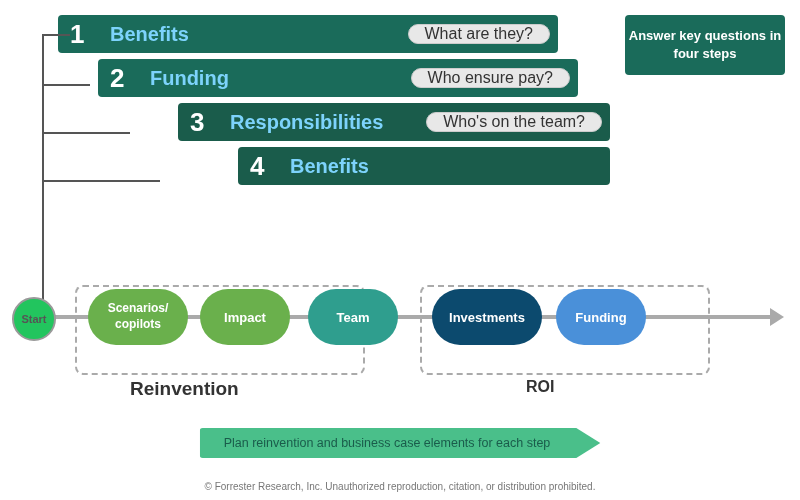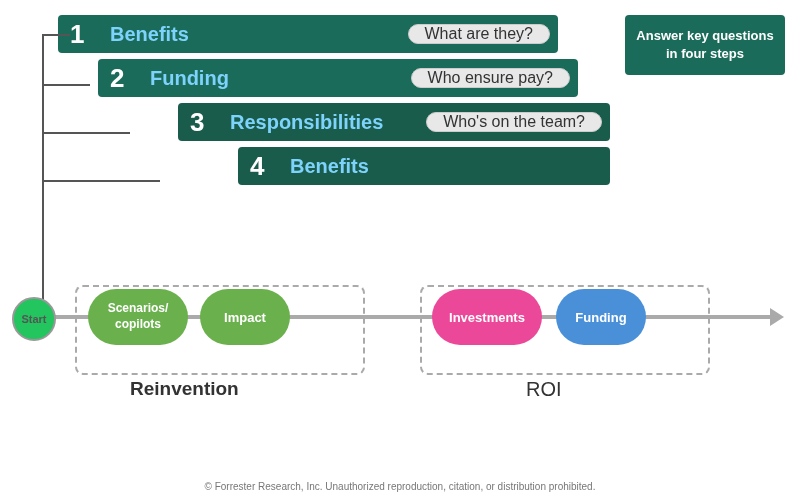--- a/index.html
+++ b/index.html
@@ -80,21 +80,21 @@
     .answer-key-box {
       position: absolute;
       top: 15px;
       right: 15px;
       width: 160px;
       background: #1a6b5a;
       color: white;
       font-size: 13px;
       font-weight: bold;
       text-align: center;
-      padding: 12px 10px;
+      padding: 12px 2px;
       border-radius: 4px;
       line-height: 1.4;
     }
 
     
     .reinvention-group {
       position: absolute;
       top: 285px;
       left: 75px;
       width: 290px;
@@ -179,29 +179,35 @@
 
   <div style="position:absolute; top:289px; left:88px; width:100px; height:56px; background:#6ab04c; border-radius:50px; display:flex; align-items:center; justify-content:center; color:white; font-size:12px; font-weight:bold; text-align:center; line-height:1.3; z-index:4;">
     <span style="white-space:pre-line;">Scenarios/
 copilots</span>
   </div>
 
   <div style="position:absolute; top:289px; left:200px; width:90px; height:56px; background:#6ab04c; border-radius:50px; display:flex; align-items:center; justify-content:center; color:white; font-size:13px; font-weight:bold; text-align:center; z-index:4;">
     <span>Impact</span>
   </div>
 
-
-  <div style="position:absolute; top:289px; left:432px; width:110px; height:56px; background:#ec4899; border-radius:50px; display:flex; align-items:center; justify-content:center; color:white; font-size:13px; font-weight:bold; text-align:center; z-index:4;">
+  <div style="position:absolute; top:289px; left:308px; width:90px; height:56px; background:#2f9e8e; border-radius:50px; display:flex; align-items:center; justify-content:center; color:white; font-size:13px; font-weight:bold; text-align:center; z-index:4;">
+    <span>Team</span>
+  </div>
+
+  <div style="position:absolute; top:289px; left:432px; width:110px; height:56px; background:#0c4a6e; border-radius:50px; display:flex; align-items:center; justify-content:center; color:white; font-size:13px; font-weight:bold; text-align:center; z-index:4;">
     <span>Investments</span>
   </div>
 
   <div style="position:absolute; top:289px; left:556px; width:90px; height:56px; background:#4a90d9; border-radius:50px; display:flex; align-items:center; justify-content:center; color:white; font-size:13px; font-weight:bold; text-align:center; z-index:4;">
     <span>Funding</span>
   </div>
 
   <div style="position:absolute; top:378px; left:130px; font-size:19px; font-weight:bold; color:#333; z-index:5;">Reinvention</div>
 
-  <div style="position:absolute; top:378px; left:510px; font-size:20px; font-weight:normal; color:#333; z-index:5;padding-left:16px;">ROI</div>
-
+  <div style="position:absolute; top:378px; left:510px; font-size:16px; font-weight:bold; color:#333; z-index:5;padding-left:16px;">ROI</div>
+
+  <div style="position:absolute; bottom:42px; left:50%; transform:translateX(-50%); background:#4abf8a; color:#1a5c4b; font-size:12.5px; padding:8px 50px 8px 24px; border-radius:3px; white-space:nowrap; font-weight:500; clip-path:polygon(0 0, calc(100% - 24px) 0, 100% 50%, calc(100% - 24px) 100%, 0 100%); z-index:5;">
+    <span>Plan reinvention and business case elements for each step</span>
+  </div>
 
   <div style="position:absolute; bottom:8px; left:50%; transform:translateX(-50%); font-size:10px; color:#777; white-space:nowrap;">© Forrester Research, Inc. Unauthorized reproduction, citation, or distribution prohibited.</div>
 
 </div>
 
 </body></html>

